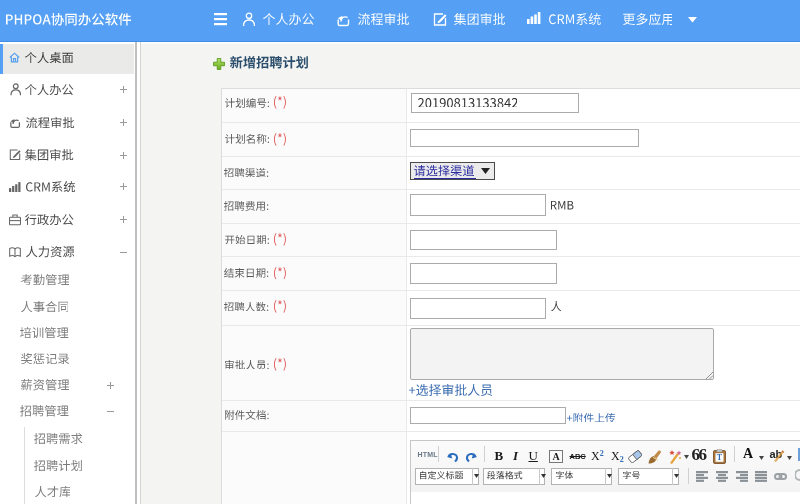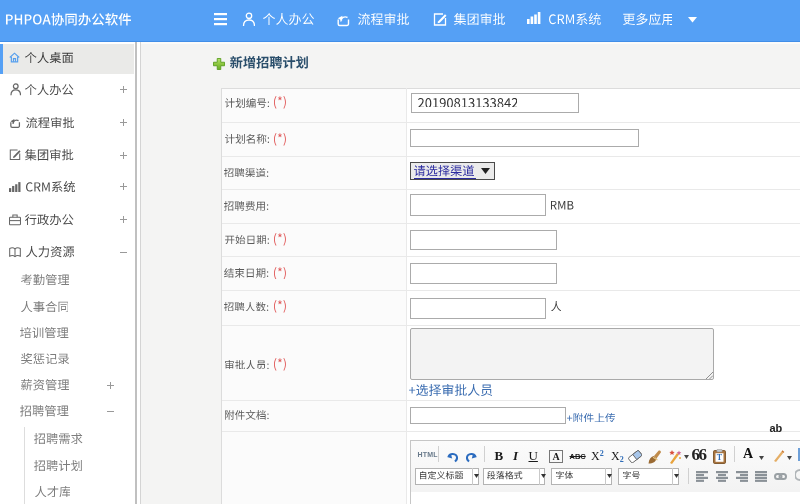--- a/index.html
+++ b/index.html
@@ -242,21 +242,21 @@
       <rect x="0.5" y="1.5" width="12" height="13" rx="1.2" fill="#a8743f" stroke="#7a5227" stroke-width="0.9"></rect>
       <rect x="3.8" y="0.4" width="5.4" height="2.6" rx="0.8" fill="#c9c9c9" stroke="#888" stroke-width="0.5"></rect>
       <rect x="2.5" y="4.2" width="8" height="8.6" fill="#fff"></rect>
       <text x="6.5" y="11" font-family="Liberation Serif" font-size="8" font-weight="bold" fill="#2e6cb8" text-anchor="middle">T</text>
     </svg>
 <div class="abs" style="left:733.5px;top:446px;width:1px;height:16px;background:#d0d0d0"></div>
 <div class="abs" style="left:743px;top:446px;font:bold 14px 'Liberation Serif';color:#111">A</div>
 <svg class="abs" style="left:758.5px;top:455.5px" width="5" height="4">
       <path d="M0,0 h5 l-2.5,4 Z" fill="#444"></path>
     </svg>
-<div class="abs" style="left:769.5px;top:422px;font:bold 11px 'Liberation Sans';color:#222">ab</div>
+<div class="abs" style="left:769.5px;top:448px;font:bold 11px 'Liberation Sans';color:#222">ab</div>
 <svg class="abs" style="left:772px;top:449px" width="13" height="13" viewBox="0 0 13 13">
       <path d="M2,12 L9.5,2.5 L11.2,4 L4,13 Z" fill="#e09b40" opacity="0.8"></path>
       <path d="M9.5,2.5 L10.4,1.3 L12.4,3 L11.2,4 Z" fill="#c9762e"></path>
     </svg>
 <svg class="abs" style="left:786.5px;top:455.5px" width="5" height="4">
       <path d="M0,0 h5 l-2.5,4 Z" fill="#444"></path>
     </svg>
 <div class="abs" style="left:797.5px;top:448px;width:3px;height:13px;background:#6d9fd8"></div>
 
 <div class="abs" style="left:414.5px;top:467.5px;width:64px;height:17px;background:#fff;border:1px solid #b3b3b3"></div>

